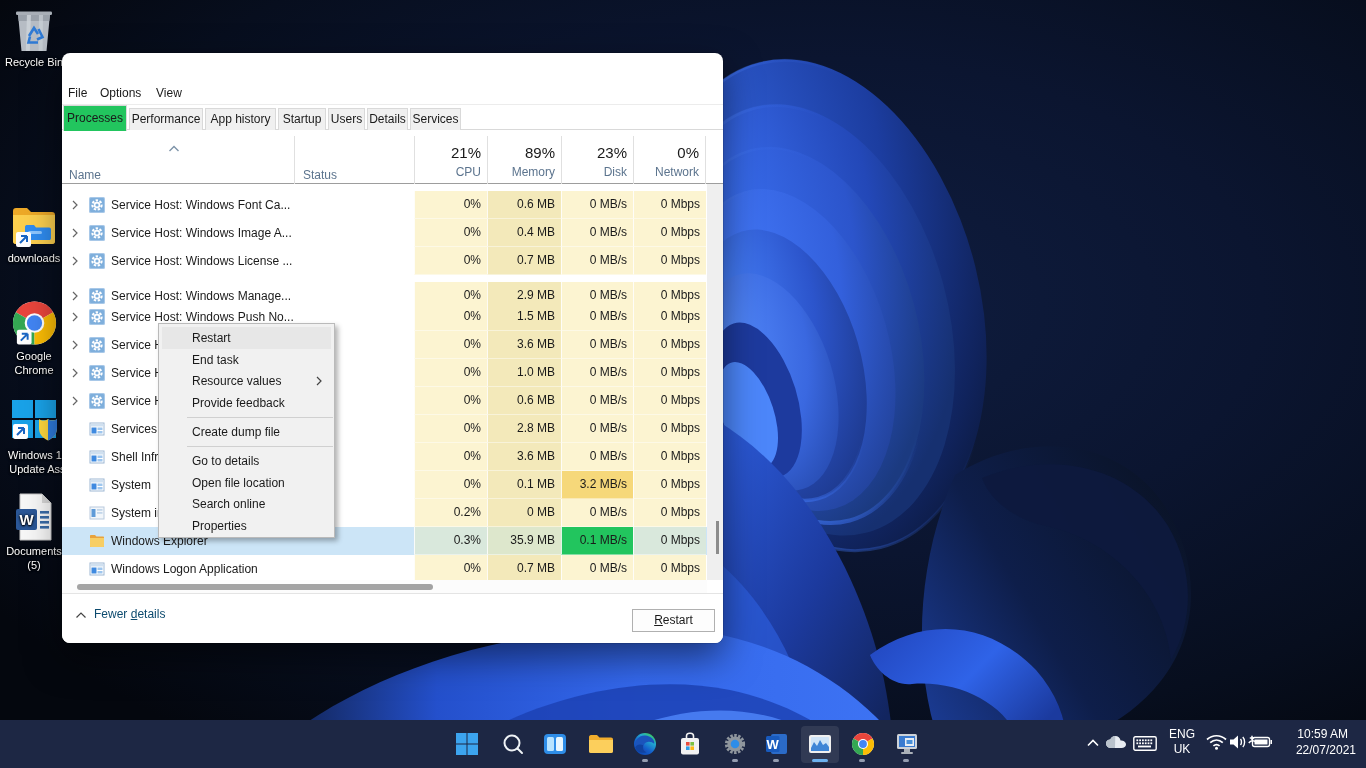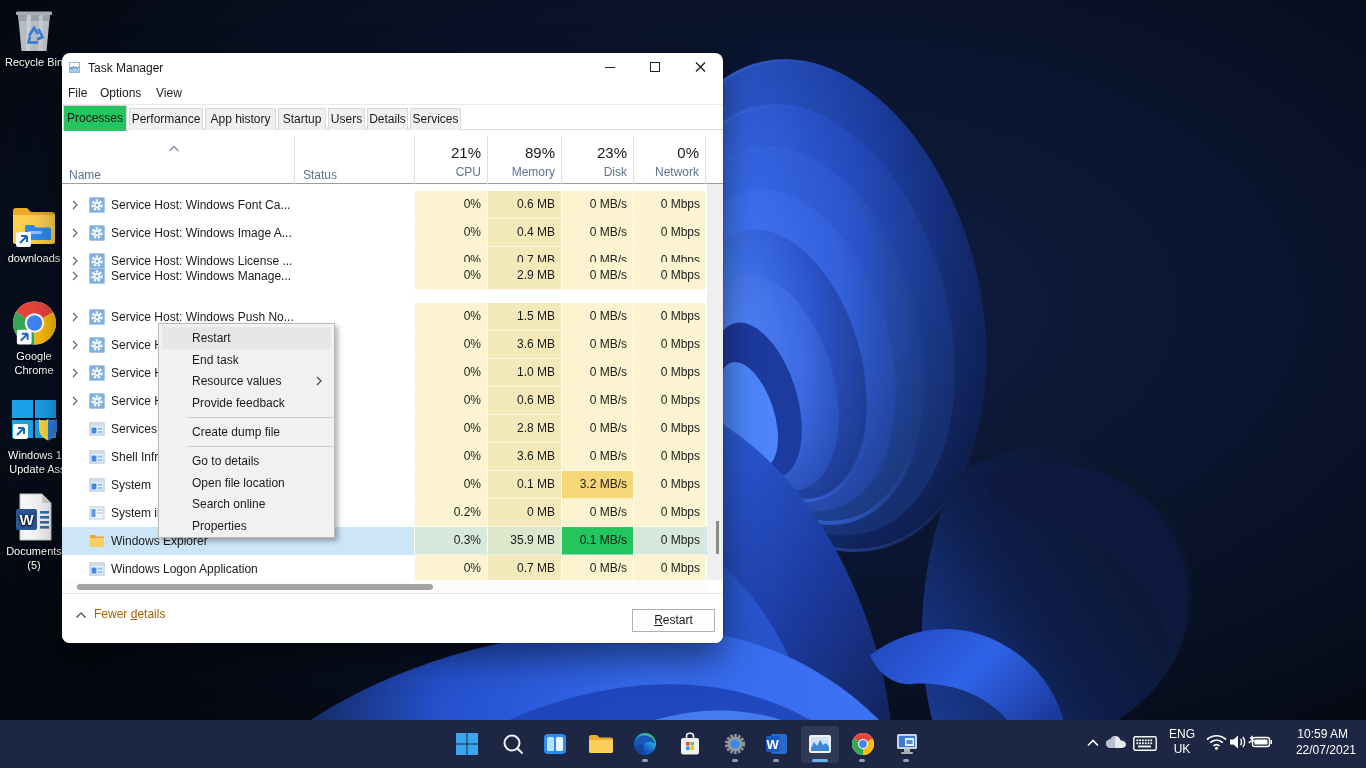--- a/index.html
+++ b/index.html
@@ -35,21 +35,21 @@
 .c2 { left:425px; width:74px; background:#f3e9ba; }
 .c3 { left:499px; width:72px; background:#fcf4d1; }
 .c4 { left:571px; width:73px; background:#fcf4d1; }
 
 #vsb { position:absolute; left:645px; top:131px; width:16px; height:396px; background:#efefef; }
 #vsbthumb { position:absolute; left:9px; top:337px; width:3px; height:33px; background:#8c8c8c; }
 #hsb { position:absolute; left:0px; top:527px; width:645px; height:13px; background:#fcfcfc; }
 #hsbthumb { position:absolute; left:15px; top:4px; width:356px; height:6px; background:#a3a3a3; border-radius:3px; }
 
 #footer { position:absolute; left:0; top:540px; width:661px; height:50px; border-top:1px solid #e4e4e4; background:#fff; border-radius:0 0 8px 8px; }
-#fewer { position:absolute; left:32px; top:13px; color:#a16207; }
+#fewer { position:absolute; left:32px; top:13px; color:#0c4a6e; }
 #restartbtn { position:absolute; left:570px; top:15px; width:83px; height:23px; background:#fdfdfd; border:1px solid #b0b0b0; text-align:center; line-height:21px; color:#1a1a1a; }
 
 #cmenu { position:absolute; left:158px; top:323px; width:177px; height:215px; background:#f1f1f1; border:1px solid #bababa; box-shadow:3px 3px 5px rgba(0,0,0,.3); z-index:5; font-size:12px; }
 .mi { position:absolute; left:3px; width:169px; height:22px; line-height:22px; padding-left:30px; color:#1a1a1a; }
 .mi.hl { background:#e7e7e7; }
 .msep { position:absolute; left:28px; width:146px; height:1px; background:#d0d0d0; }
 
 #taskbar { position:absolute; left:0; top:720px; width:1366px; height:48px; background:#1d2744; }
 .tbi { position:absolute; top:732px; width:24px; height:24px; }
 .tbdot { position:absolute; top:759px; width:6px; height:3px; border-radius:2px; background:#949db0; }
@@ -224,37 +224,20 @@
       <text x="13.5" y="33" font-size="15" font-weight="bold" fill="#fff" text-anchor="middle">W</text>
       <rect x="27" y="19" width="9" height="2.6" fill="#3a6ca8"></rect>
       <rect x="27" y="24" width="9" height="2.6" fill="#3a6ca8"></rect>
       <rect x="27" y="29" width="9" height="2.6" fill="#3a6ca8"></rect>
       <rect x="27" y="34" width="9" height="2.6" fill="#3a6ca8"></rect>
     </svg>
     <div class="dlabel">Documents<br>(5)</div>
   </div>
 
   <div id="tm">
-    <div id="titlebar">
-      <svg class="ticon" viewBox="0 0 11 11">
-        <rect x="0.5" y="0.5" width="10" height="10" fill="#fdfefe" stroke="#98b8d4" stroke-width="1"></rect>
-        <path d="M1 7.5 L2.2 5 L3.3 6.8 L4.5 4.2 L5.7 6.4 L6.8 5 L8 6.2 L10 4.8 L10 10 L1 10 Z" fill="#a8cbe8"></path>
-        <path d="M1 7.5 L2.2 5 L3.3 6.8 L4.5 4.2 L5.7 6.4 L6.8 5 L8 6.2 L10 4.8" fill="none" stroke="#3c78c0" stroke-width="0.9"></path>
-      </svg>
-      <span class="ttext">Task Manager</span>
-      <div class="capbtn" style="left:526px;"><svg width="44" height="28">
-            <line x1="17" y1="14.5" x2="27" y2="14.5" stroke="#222" stroke-width="1"></line>
-          </svg></div>
-      <div class="capbtn" style="left:571px;"><svg width="44" height="28">
-            <rect x="17.5" y="9.5" width="9" height="9" fill="none" stroke="#222" stroke-width="1"></rect>
-          </svg></div>
-      <div class="capbtn" style="left:617px;"><svg width="44" height="28">
-            <path d="M17 9.5 L26 18.5 M26 9.5 L17 18.5" stroke="#1a1a1a" stroke-width="1.3"></path>
-          </svg></div>
-    </div>
     <div id="menubar">
       <span style="left:6px;">File</span>
       <span style="left:38px;">Options</span>
       <span style="left:94px;">View</span>
     </div>
     <div id="tabrow">
       <div class="tab sel" style="left:1px;width:64px;">Processes</div>
       <div class="tab" style="left:67px;width:74px;">Performance</div>
       <div class="tab" style="left:143px;width:71px;">App history</div>
       <div class="tab" style="left:216px;width:48px;">Startup</div>
@@ -328,21 +311,21 @@
             <circle cx="8" cy="8" r="4.6" fill="none" stroke="#fff" stroke-width="2.1" stroke-dasharray="2.4 1.55"></circle>
             <circle cx="8" cy="8" r="3.2" fill="#fff"></circle>
             <circle cx="8" cy="8" r="1.6" fill="#7fafdc"></circle>
           </svg>
           <span class="rname">Service Host: Windows License ...</span>
           <span class="cell c1" style="">0%</span>
           <span class="cell c2" style="">0.7 MB</span>
           <span class="cell c3" style="">0 MB/s</span>
           <span class="cell c4" style="">0 Mbps</span>
         </div>
-        <div class="row" style="top:71px;padding-left:35px;">
+        <div class="row" style="top:91px;padding-left:35px;">
           <svg class="chev" viewBox="0 0 10 10">
             <path d="M3 1 L7 5 L3 9" fill="none" stroke="#666" stroke-width="1.2"></path>
           </svg>
           <svg class="ricon" viewBox="0 0 16 16">
             <rect width="16" height="16" rx="1.5" fill="#a8c8e8"></rect>
             <rect x="1" y="1" width="14" height="14" rx="1" fill="#7fafdc"></rect>
             <circle cx="8" cy="8" r="4.6" fill="none" stroke="#fff" stroke-width="2.1" stroke-dasharray="2.4 1.55"></circle>
             <circle cx="8" cy="8" r="3.2" fill="#fff"></circle>
             <circle cx="8" cy="8" r="1.6" fill="#7fafdc"></circle>
           </svg>

